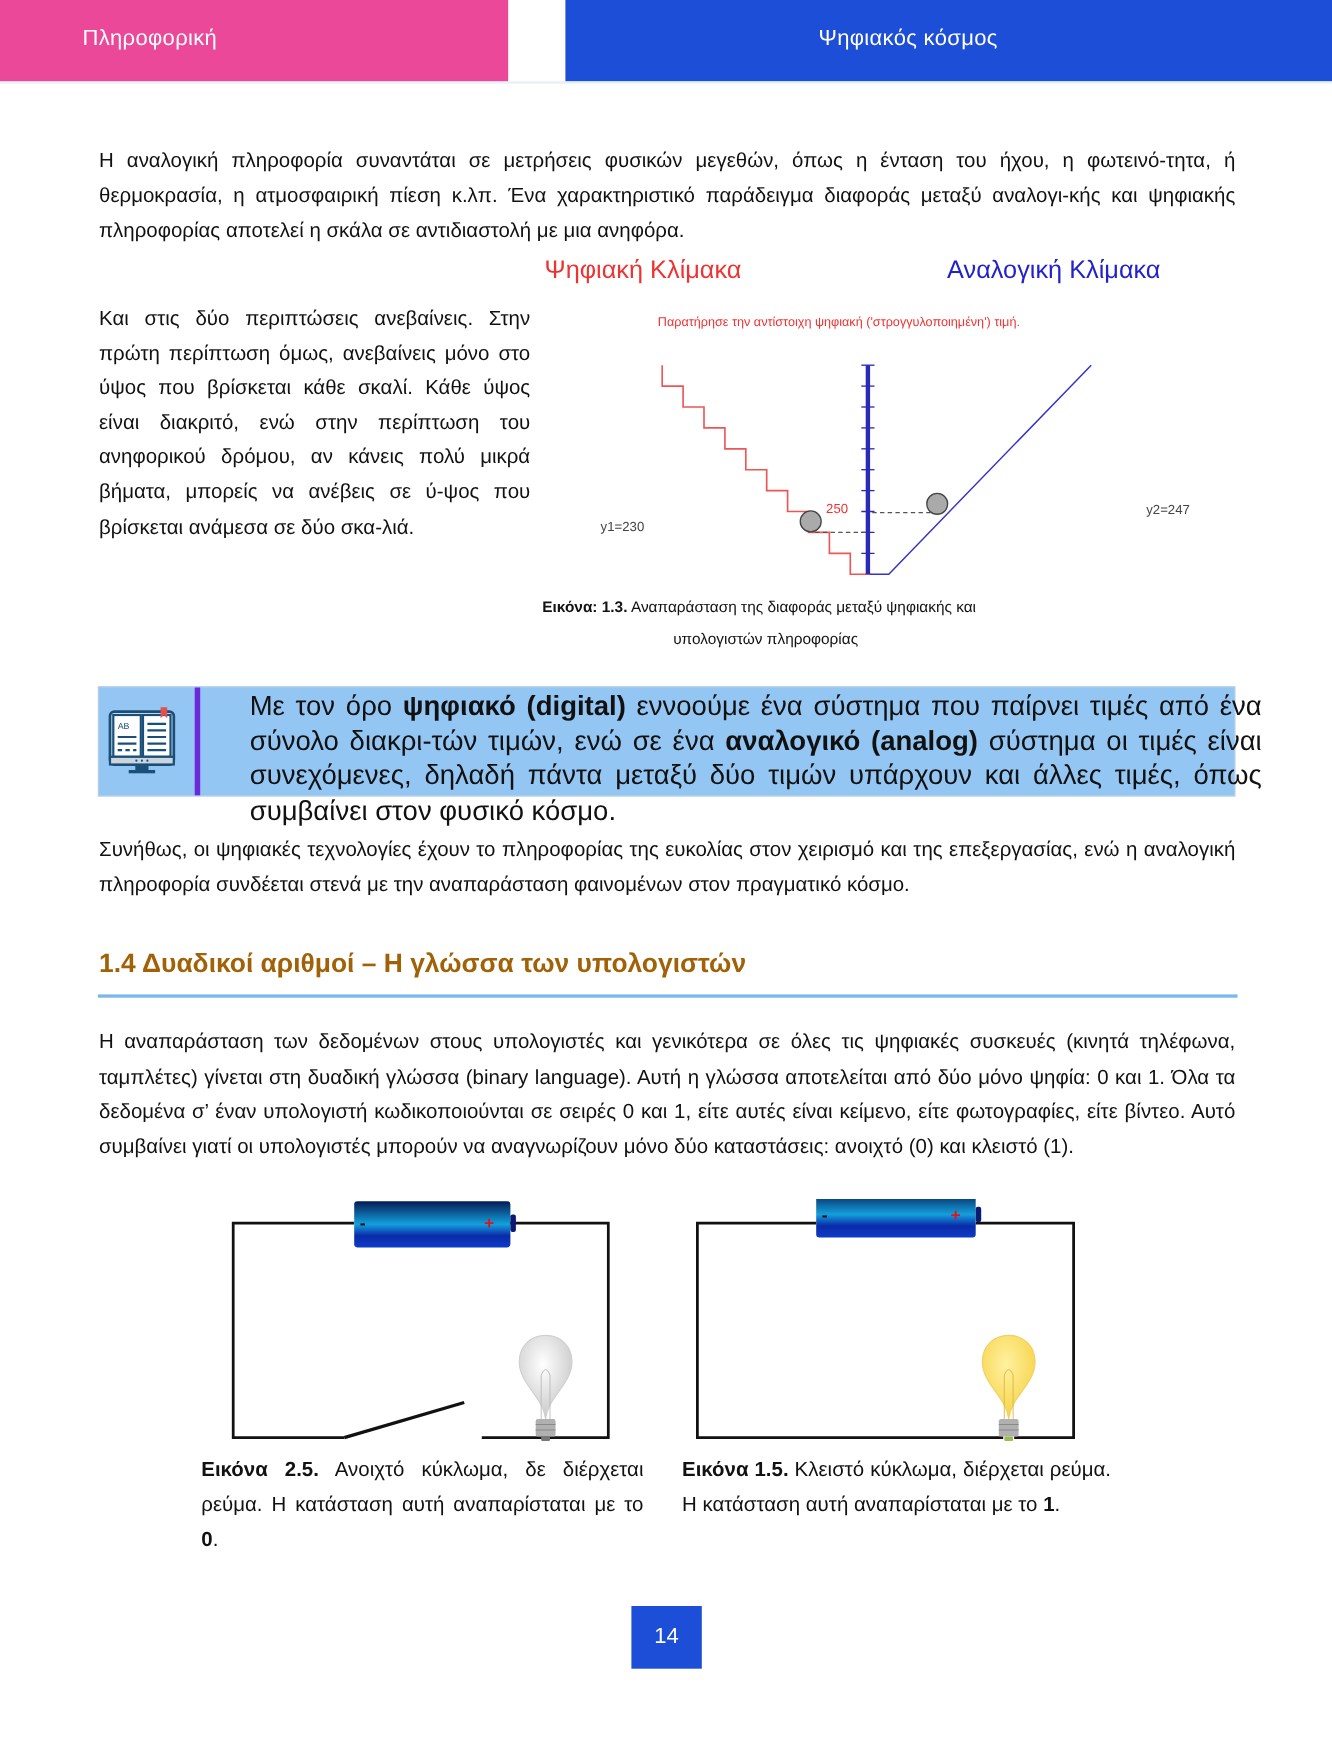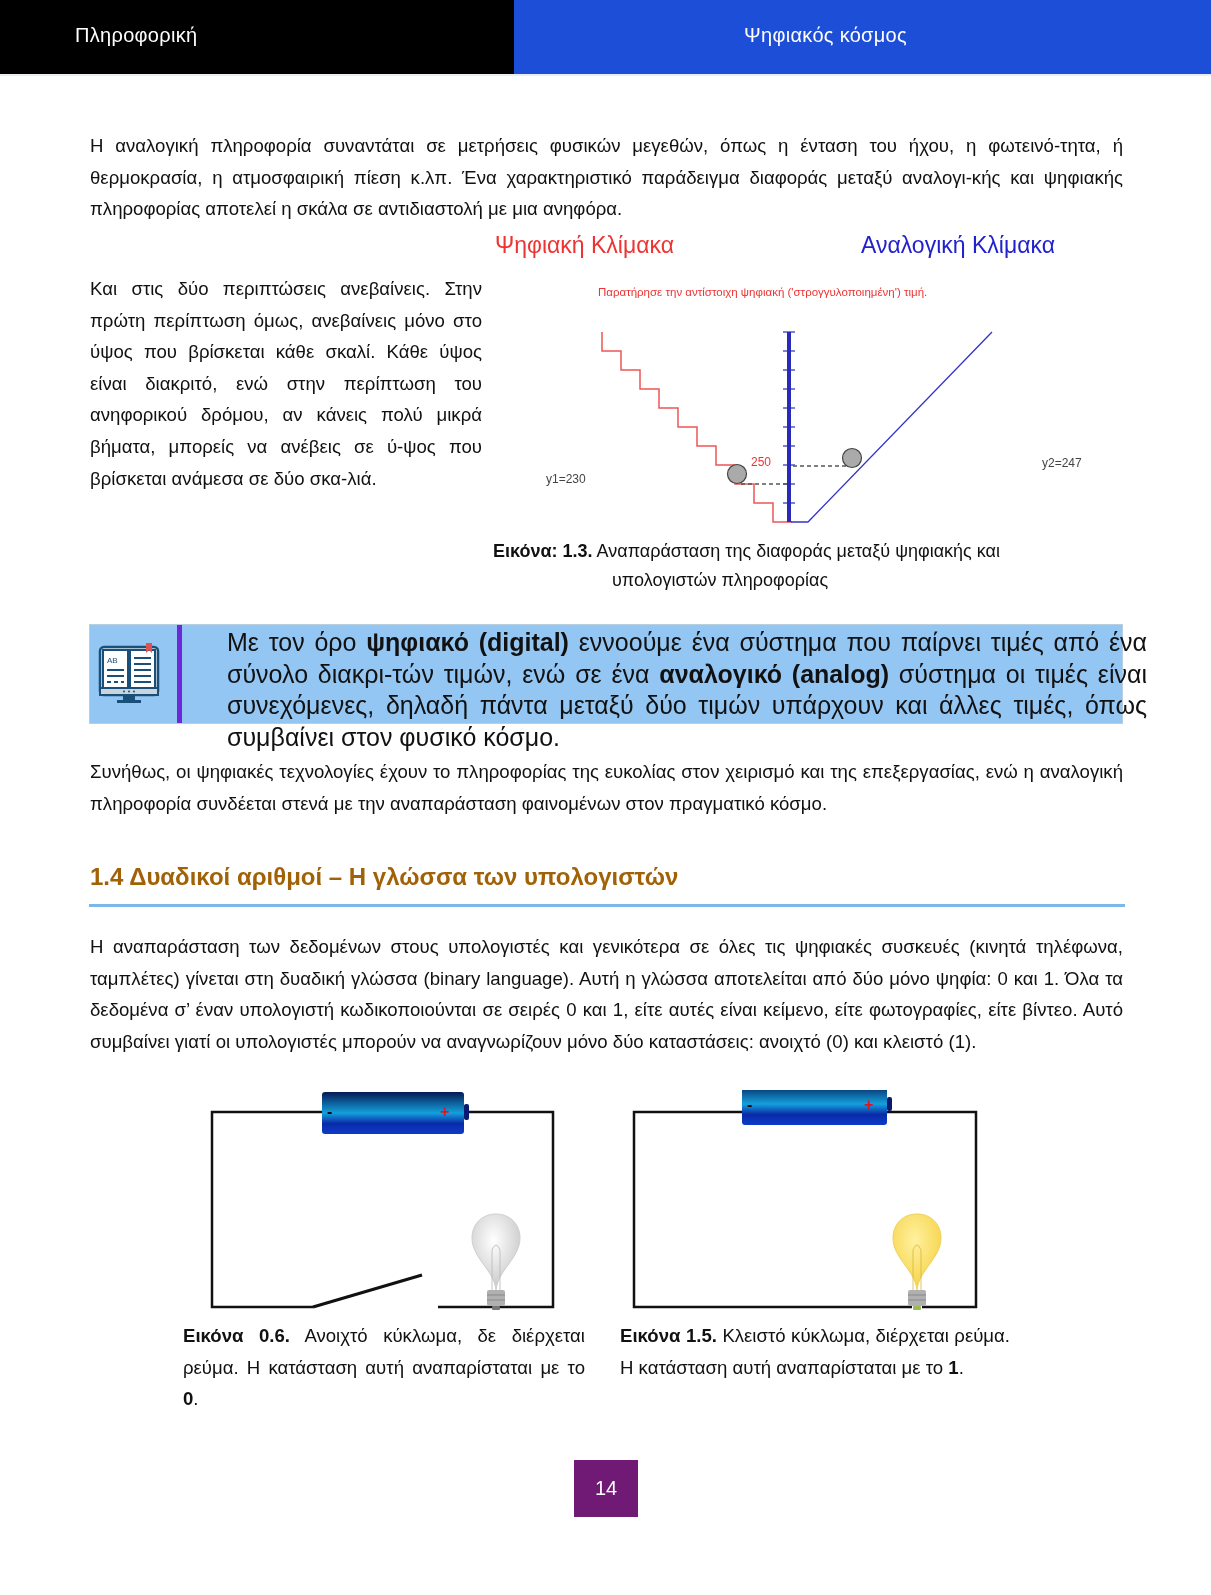--- a/index.html
+++ b/index.html
@@ -1,45 +1,45 @@
 <!DOCTYPE html>
 <html><head>
 <meta charset="utf-8">
 <style>
   html, body { margin:0; padding:0; }
   body { width:1211px; height:1595px; background:#ffffff; position:relative; overflow:hidden;
          font-family:"Liberation Sans", "DejaVu Sans", sans-serif; color:#111; }
   .hdr { position:absolute; top:0; left:0; width:1211px; height:74px; }
-  .hdr-left { position:absolute; left:0; top:0; width:514px; height:74px; background:#000000; }
+  .hdr-left { position:absolute; left:0; top:0; width:462px; height:74px; background:#ec4899; }
   .hdr-right { position:absolute; left:514px; top:0; width:697px; height:74px; background:#1d4ed8; }
   .hdr-left span { position:absolute; left:75px; top:24px; color:#fff; font-size:20px; letter-spacing:0.3px; }
   .hdr-right span { position:absolute; left:0; width:623px; text-align:center; top:24px; color:#fff; font-size:20px; letter-spacing:0.3px; }
   .hdr-line { position:absolute; top:74px; left:0; width:1211px; height:2px; background:#e6eef6; }
 
   .p { position:absolute; font-size:18.6px; line-height:31.6px; text-align:justify; }
   .p1 { left:90px; top:130px; width:1033px; }
   .p2 { left:90px; top:273px; width:392px; }
 
   .fig13 { position:absolute; left:495px; top:228px; width:625px; height:300px; }
-  .cap13 { position:absolute; left:493px; top:537px; width:620px; font-size:18px; line-height:29px; }
+  .cap13 { position:absolute; left:493px; top:537px; width:620px; font-size:14px; line-height:29px; }
   .cap13 .l2 { display:block; padding-left:119px; }
   b { font-weight:bold; }
 
   .note { position:absolute; left:89px; top:624px; width:1032px; height:98px; background:#94c6f4; border:1px solid #b8cfe0; }
   .note-icon { position:absolute; left:0; top:0; width:87px; height:98px; border-right:5px solid #6d28d9; }
   .note-text { position:absolute; left:100px; top:2px; width:920px; font-size:25px; line-height:31.6px; text-align:justify;margin-left:37px; }
 
   .p3 { left:90px; top:756px; width:1033px; }
   .h2 { position:absolute; left:90px; top:863px; font-size:24px; font-weight:bold; color:#a16207; }
   .h2-line { position:absolute; left:89px; top:904px; width:1036px; height:3px; background:#7ab8e8; }
   .p4 { left:90px; top:931px; width:1033px; }
 
   .circ { position:absolute; }
   .cap { position:absolute; font-size:18.6px; line-height:31.6px; text-align:justify; }
-  .page { position:absolute; left:574px; top:1460px; width:64px; height:57px; background:#701a75; color:#fff; font-size:20px; text-align:center; line-height:57px; }
+  .page { position:absolute; left:574px; top:1460px; width:64px; height:57px; background:#1d4ed8; color:#fff; font-size:20px; text-align:center; line-height:57px; }
 </style>
 </head>
 <body>
 
 <div class="hdr">
   <div class="hdr-left">
     <span>Πληροφορική</span>
   </div>
   <div class="hdr-right">
     <span>Ψηφιακός κόσμος</span>
@@ -150,21 +150,21 @@
     <g>
       <path d="M286 200 C284 180 262 168 262 148 C262 134 272 124 286 124 C300 124 310 134 310 148 C310 168 288 180 286 200 Z" transform="translate(0,0)" fill="url(#bulbOff)" stroke="#cfcfcf" stroke-width="1"></path>
       <path d="M282 200 L282 160 Q286 150 290 160 L290 200" fill="none" stroke="#b8b8b8" stroke-width="0.8"></path>
       <rect x="277" y="200" width="18" height="16" rx="2" fill="#b0b0b0"></rect>
       <line x1="277" y1="205" x2="295" y2="205" stroke="#888" stroke-width="1"></line>
       <line x1="277" y1="210" x2="295" y2="210" stroke="#888" stroke-width="1"></line>
       <rect x="282" y="216" width="8" height="4" rx="1" fill="#777"></rect>
     </g>
   </svg>
 </div>
-<div class="cap" style="left:183px; top:1320px; width:402px;"><b>Εικόνα 0.6.</b><span> Ανοιχτό κύκλωμα, δε διέρχεται ρεύμα. Η κατάσταση αυτή αναπαρίσταται με το </span><b>0</b><span>.</span></div>
+<div class="cap" style="left:183px; top:1320px; width:402px;"><b>Εικόνα 2.5.</b><span> Ανοιχτό κύκλωμα, δε διέρχεται ρεύμα. Η κατάσταση αυτή αναπαρίσταται με το </span><b>0</b><span>.</span></div>
 
 <div class="circ" style="left:632px; top:1090px;">
   <svg width="360" height="235" viewBox="0 0 360 235" xmlns="http://www.w3.org/2000/svg">
     <defs>
       <linearGradient id="bat2" x1="0" y1="0" x2="0" y2="1">
         <stop offset="0" stop-color="#041a55"></stop>
           <stop offset="0.5" stop-color="#14a0dc"></stop>
           <stop offset="0.75" stop-color="#0a2aa8"></stop>
           <stop offset="1" stop-color="#0c3cc8"></stop>
       </linearGradient>

